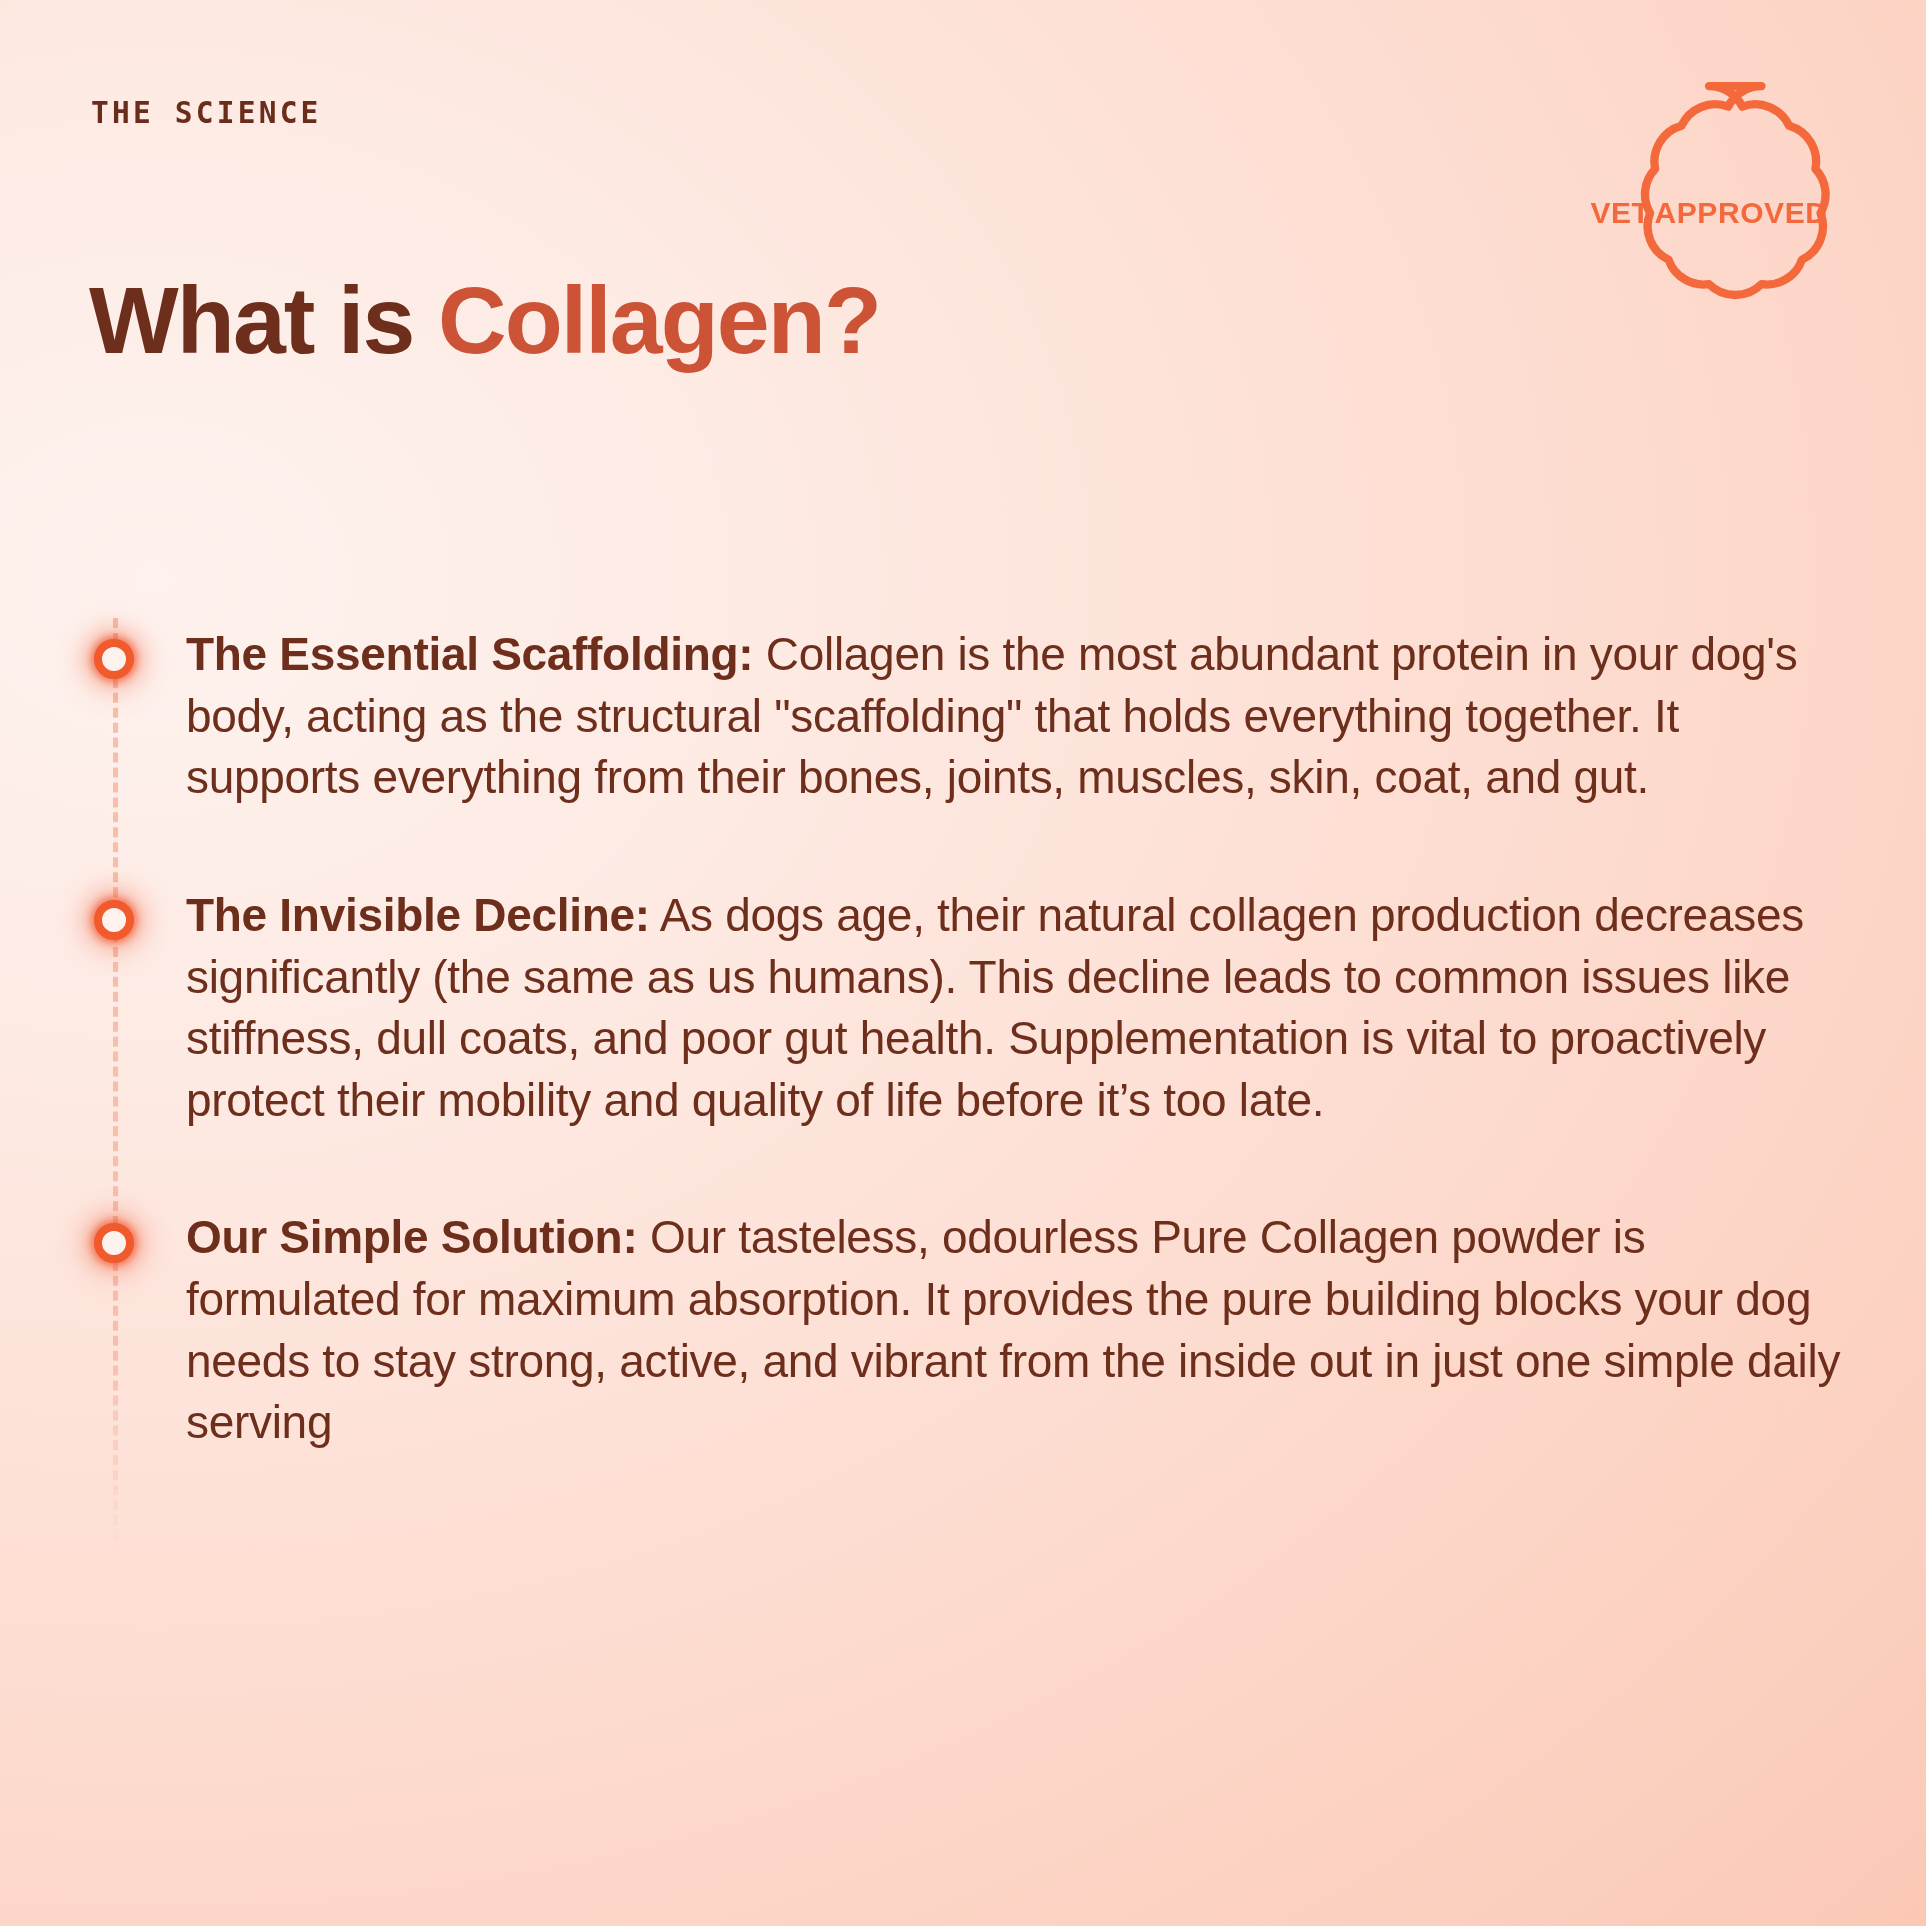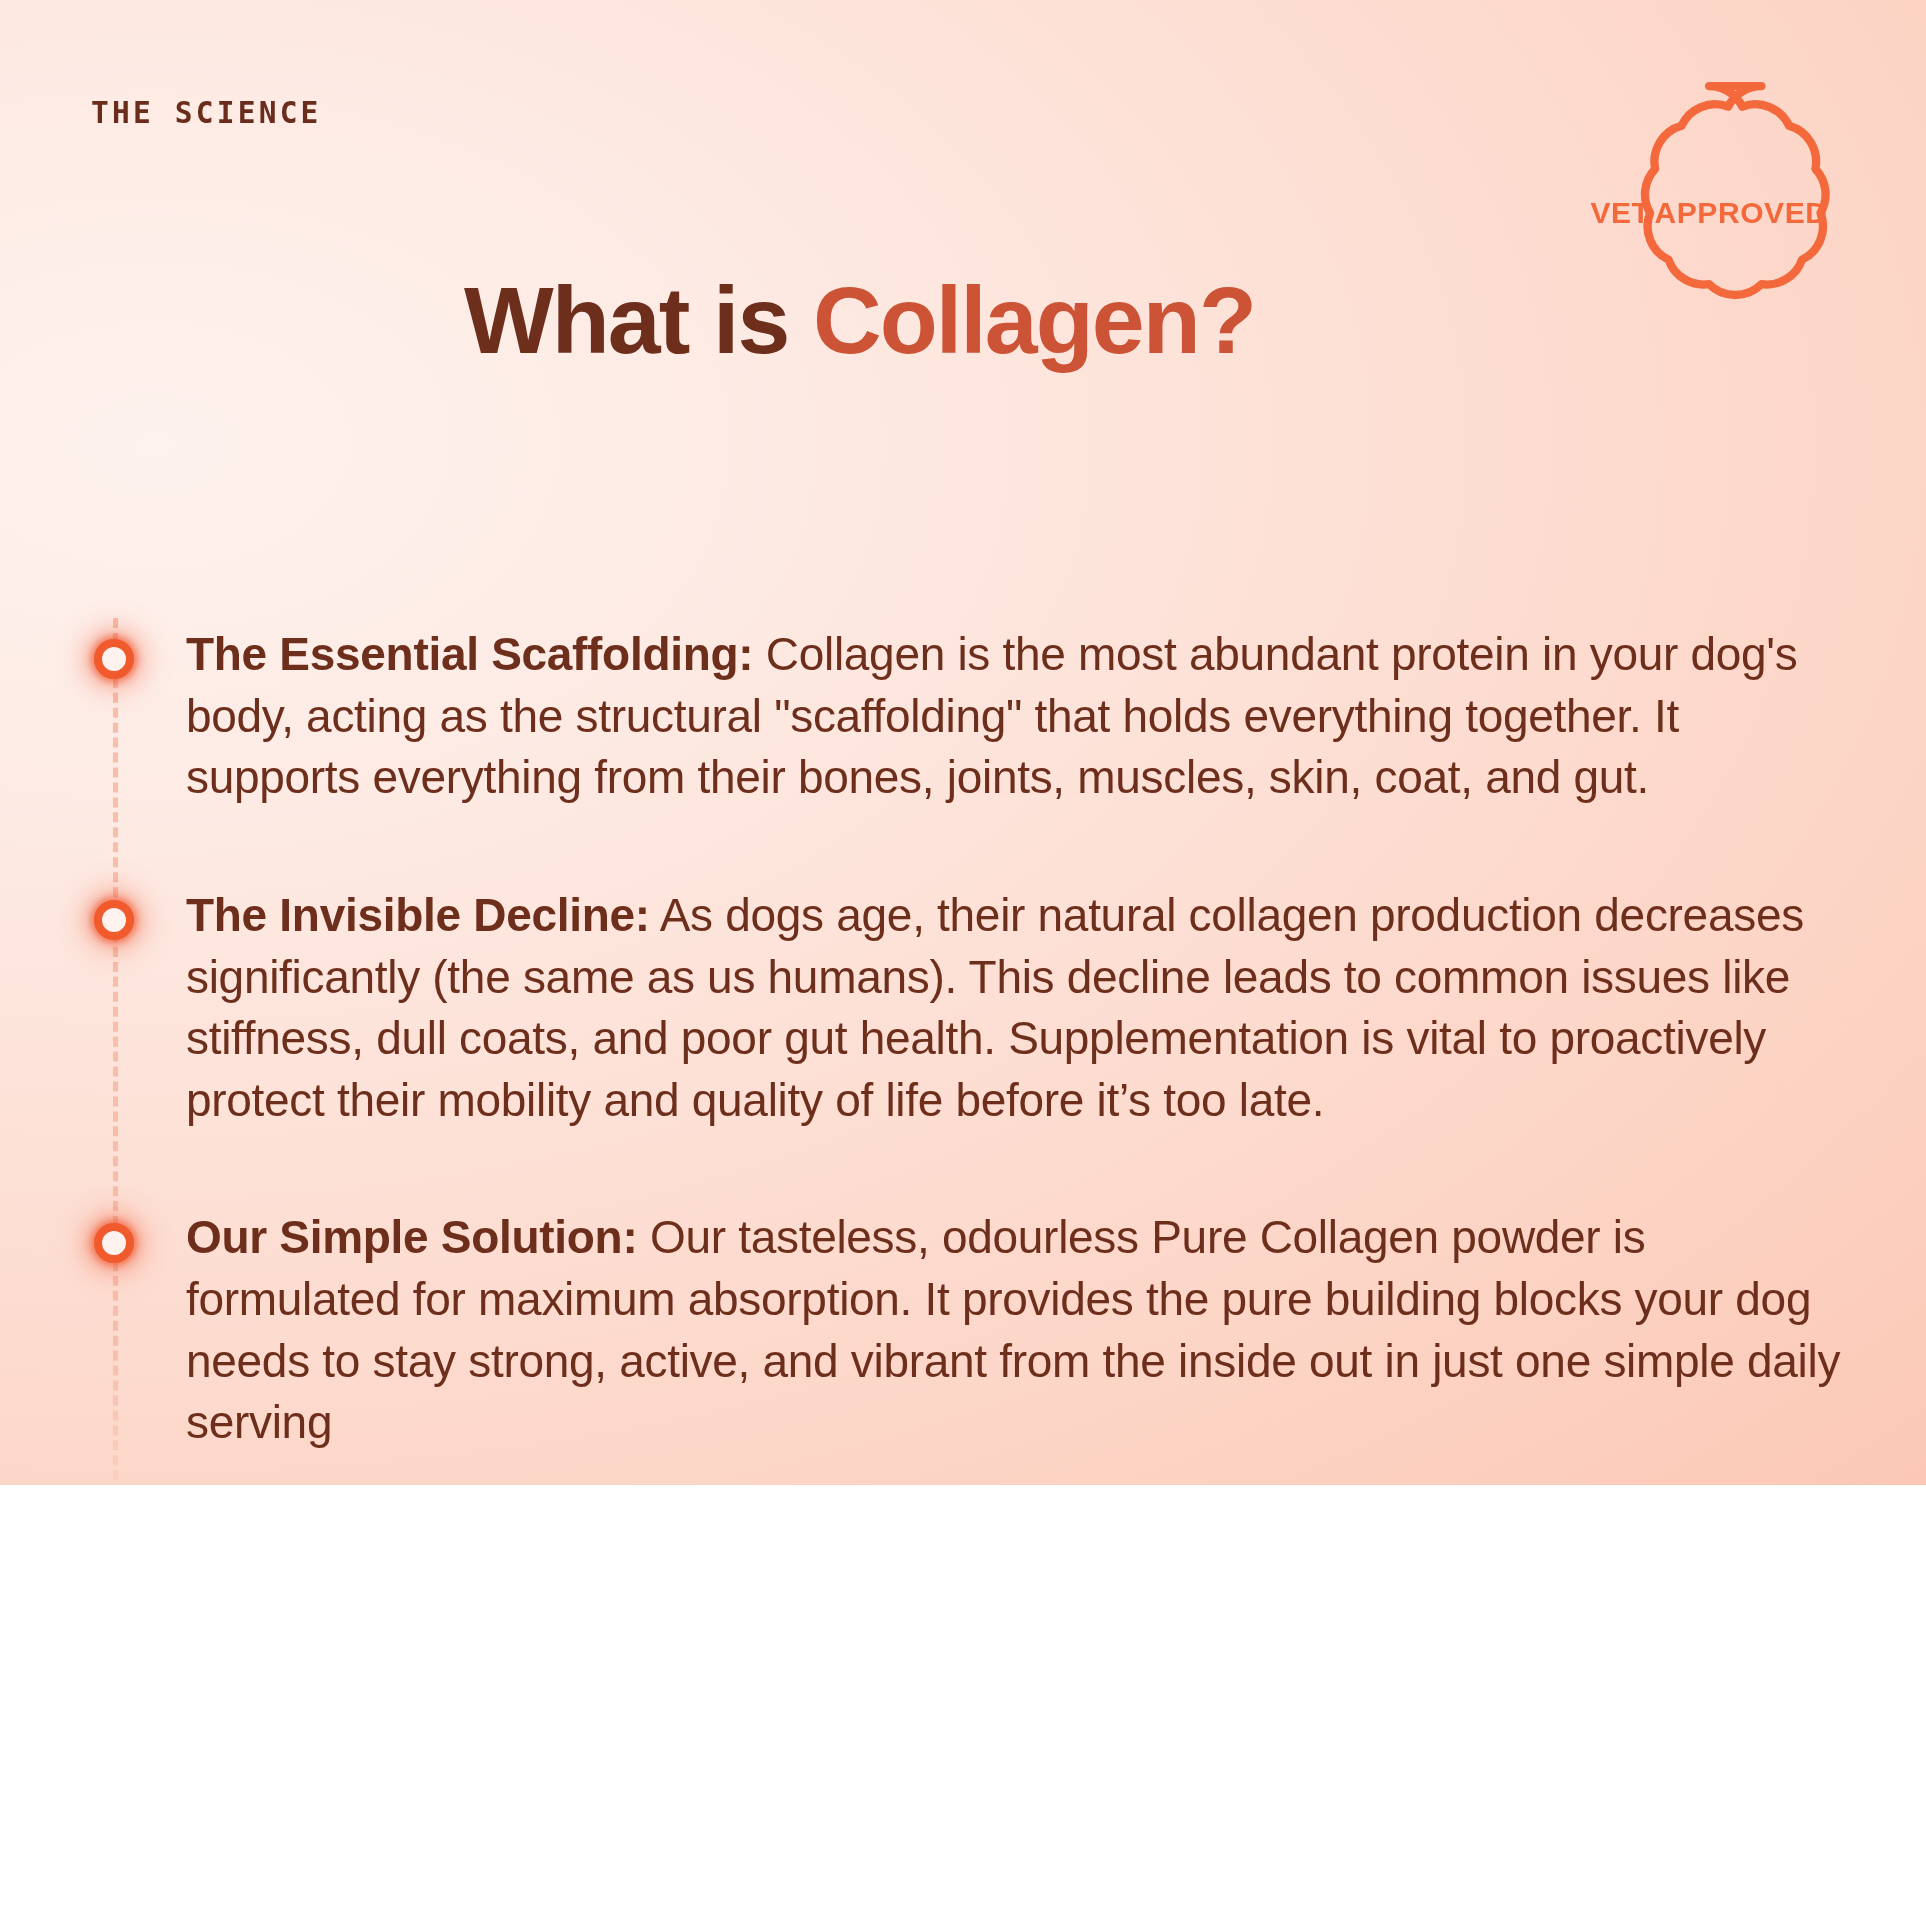--- a/index.html
+++ b/index.html
@@ -10,21 +10,21 @@
   body {
     width: 1926px;
     height: 1926px;
     font-family: "Liberation Sans", sans-serif;
     overflow: hidden;
   }
 
   .poster {
     position: relative;
     width: 1926px;
-    height: 1485px;
+    height: 1926px;
     box-sizing: border-box;
     background:
       radial-gradient(ellipse 150% 120% at 8% 30%,
         #FEF2EE 0%,
         #FDEAE3 22%,
         #FDDED3 45%,
         #FCD2C2 68%,
         #FBC6B3 88%,
         #FAC2AE 100%);
     overflow: hidden;
@@ -50,21 +50,21 @@
     top: 204px;
     width: 1541px;
     font-family: "Liberation Sans", sans-serif;
     font-weight: 700;
     font-size: 95px;
     line-height: 1.10;
     letter-spacing: -1.9px;
     color: #6E2E1C;
   }
   .headline .accent { color: #CC5336; }
-  .headline .ln { display: block; white-space: nowrap; text-align: center; }
+  .headline .ln { display: block; white-space: nowrap; }
 
   
   .badge {
     position: absolute;
     left: 1568px;
     top: 72px;
     width: 282px;
     height: 282px;
   }
   .badge svg { display: block; width: 282px; height: 282px; }

